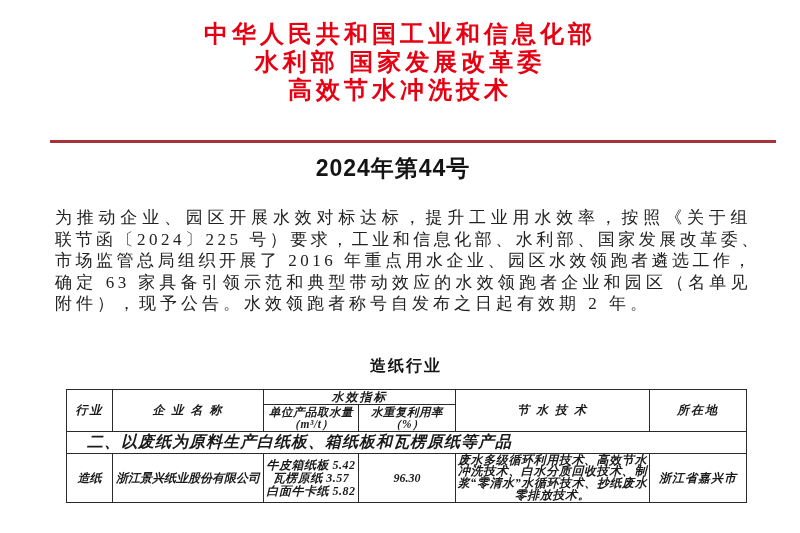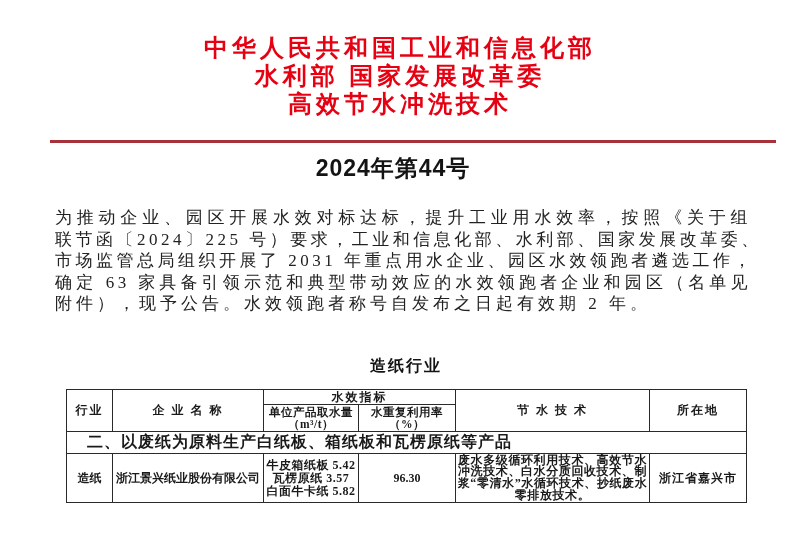--- a/index.html
+++ b/index.html
@@ -12,21 +12,21 @@
   .page{
     position:relative;
     width:800px;height:533px;
     background:#ffffff;
     overflow:hidden;
     font-family:"Liberation Serif", serif;
     color:var(--ink);
   }
   
   .doc-title{
-    position:absolute;top:34px;left:0;width:800px;
+    position:absolute;top:20px;left:0;width:800px;
     text-align:center;
     color:var(--title-red);
     font-family:"Liberation Sans", sans-serif;
     font-weight:bold;
     font-size:24px;
     line-height:28px;
     letter-spacing:4px;
   }
   
   .red-rule{
@@ -79,20 +79,21 @@
     border-collapse:collapse;
     table-layout:fixed;
   }
   table.leaders th, table.leaders td{
     border:1px solid var(--border);
     font-weight:bold;
     color:#1a1a1a;
     padding:0;
     vertical-align:middle;
     text-align:center;
+    font-style:italic;
   }
   tr.hrow-span th{height:14px;font-size:12px;line-height:13px;letter-spacing:2px;}
   tr.hrow-sub th{height:26px;font-size:11.5px;line-height:12.5px;letter-spacing:0.5px;}
   tr.section-row td{
     height:17px;
     text-align:left;
     padding-left:20px;
     font-size:16px;
     letter-spacing:1px;
   }
@@ -119,21 +120,21 @@
     <div>高效节水冲洗技术</div>
   </div>
 
   <div class="red-rule"></div>
 
   <div class="doc-number">2024年第44号</div>
 
   <div class="body-text">
     <div class="body-line">为推动企业、园区开展水效对标达标，提升工业用水效率，按照《关于组</div>
     <div class="body-line">联节函〔2024〕225 号）要求，工业和信息化部、水利部、国家发展改革委、</div>
-    <div class="body-line">市场监管总局组织开展了 2031 年重点用水企业、园区水效领跑者遴选工作，</div>
+    <div class="body-line">市场监管总局组织开展了 2016 年重点用水企业、园区水效领跑者遴选工作，</div>
     <div class="body-line">确定 63 家具备引领示范和典型带动效应的水效领跑者企业和园区（名单见</div>
     <div class="body-line last">附件），现予公告。水效领跑者称号自发布之日起有效期 2 年。</div>
   </div>
 
   <div class="industry-title">造纸行业</div>
 
   <table class="leaders">
     <colgroup>
       <col style="width:46px">
       <col style="width:151px">

